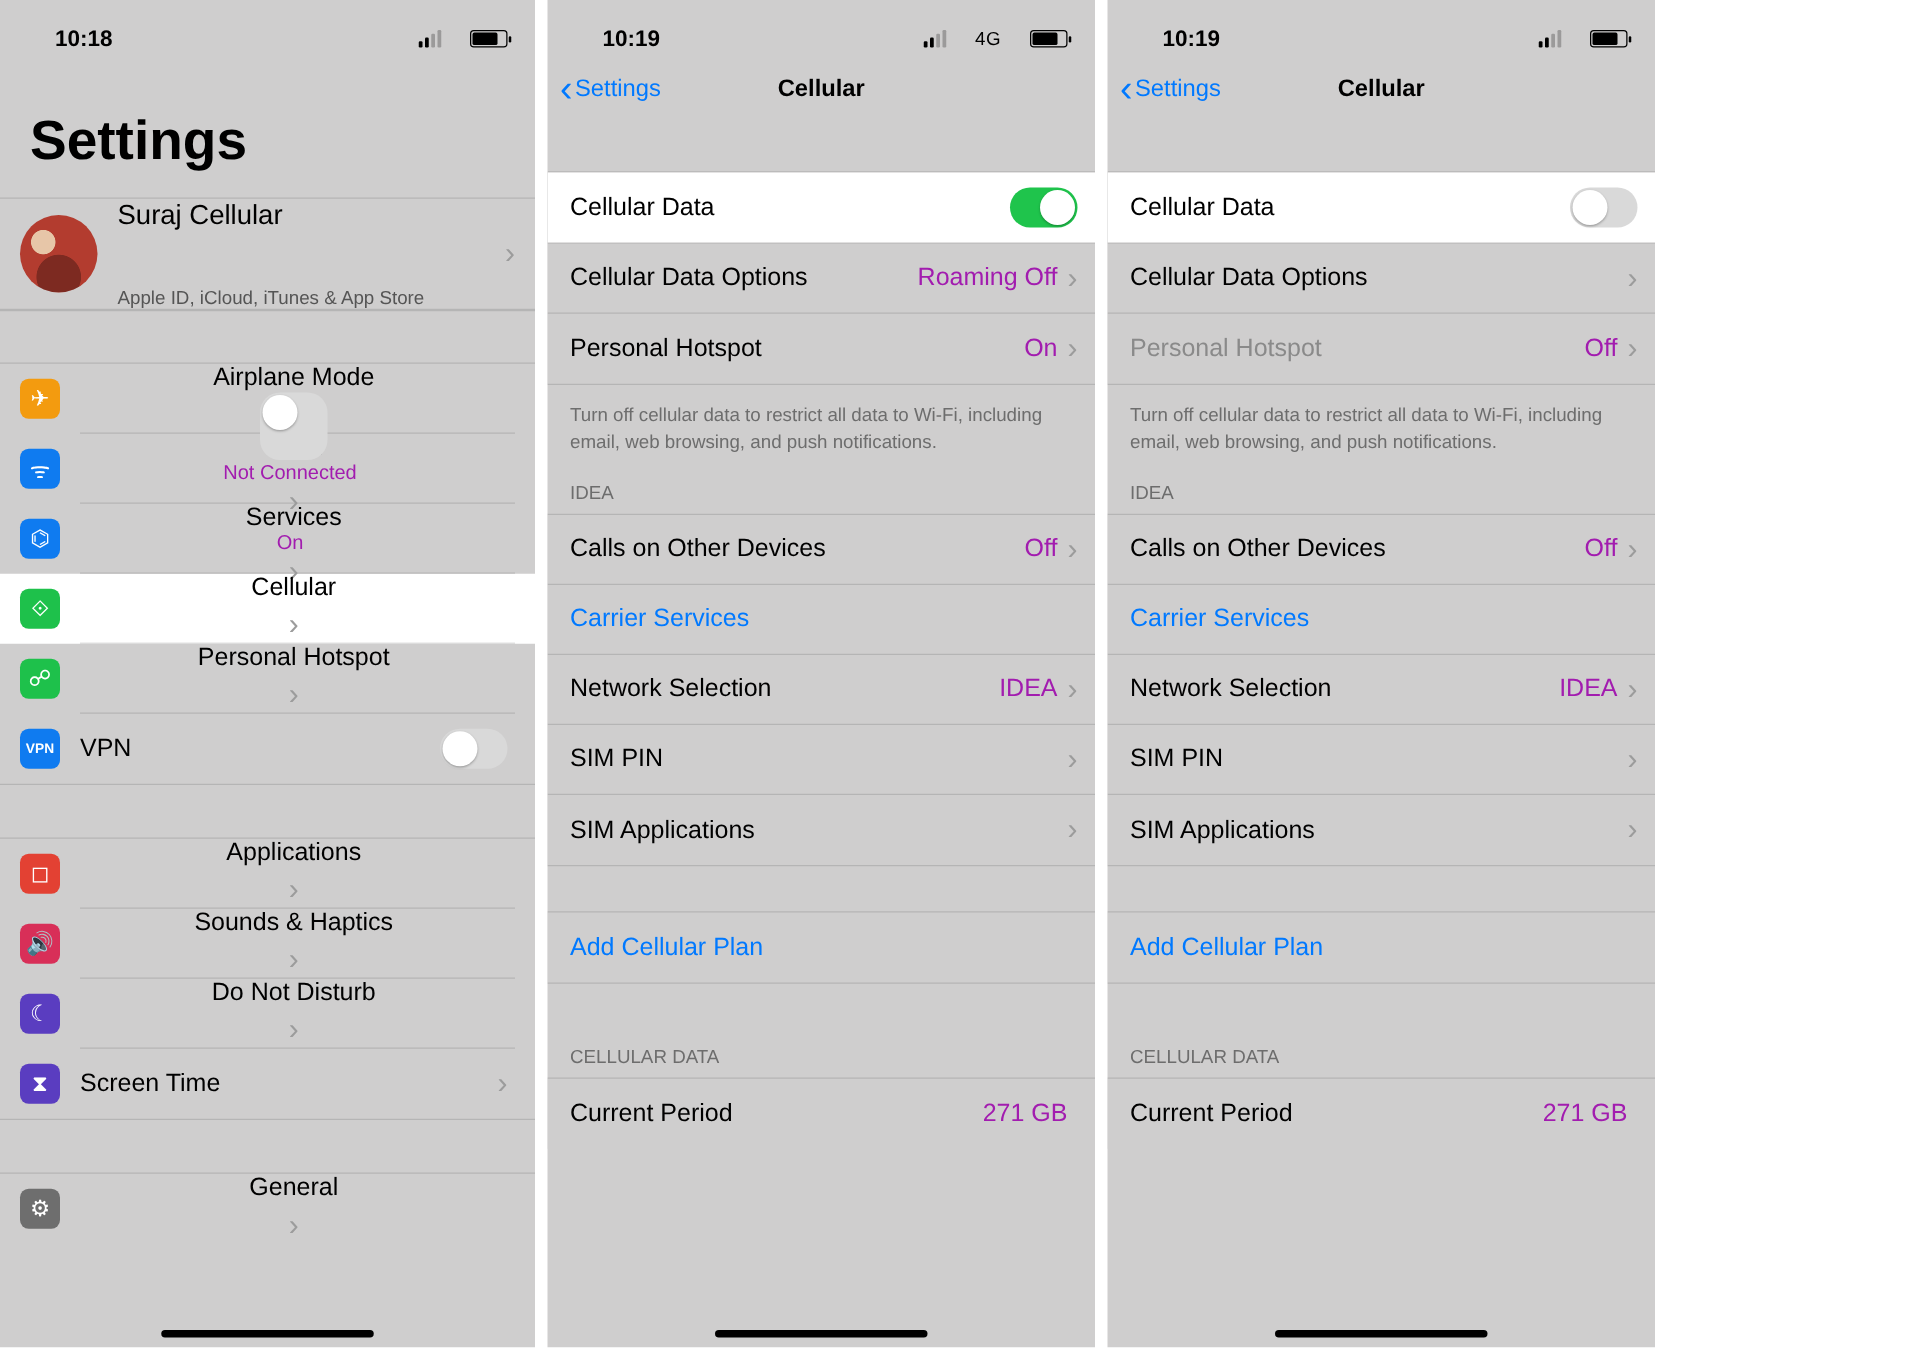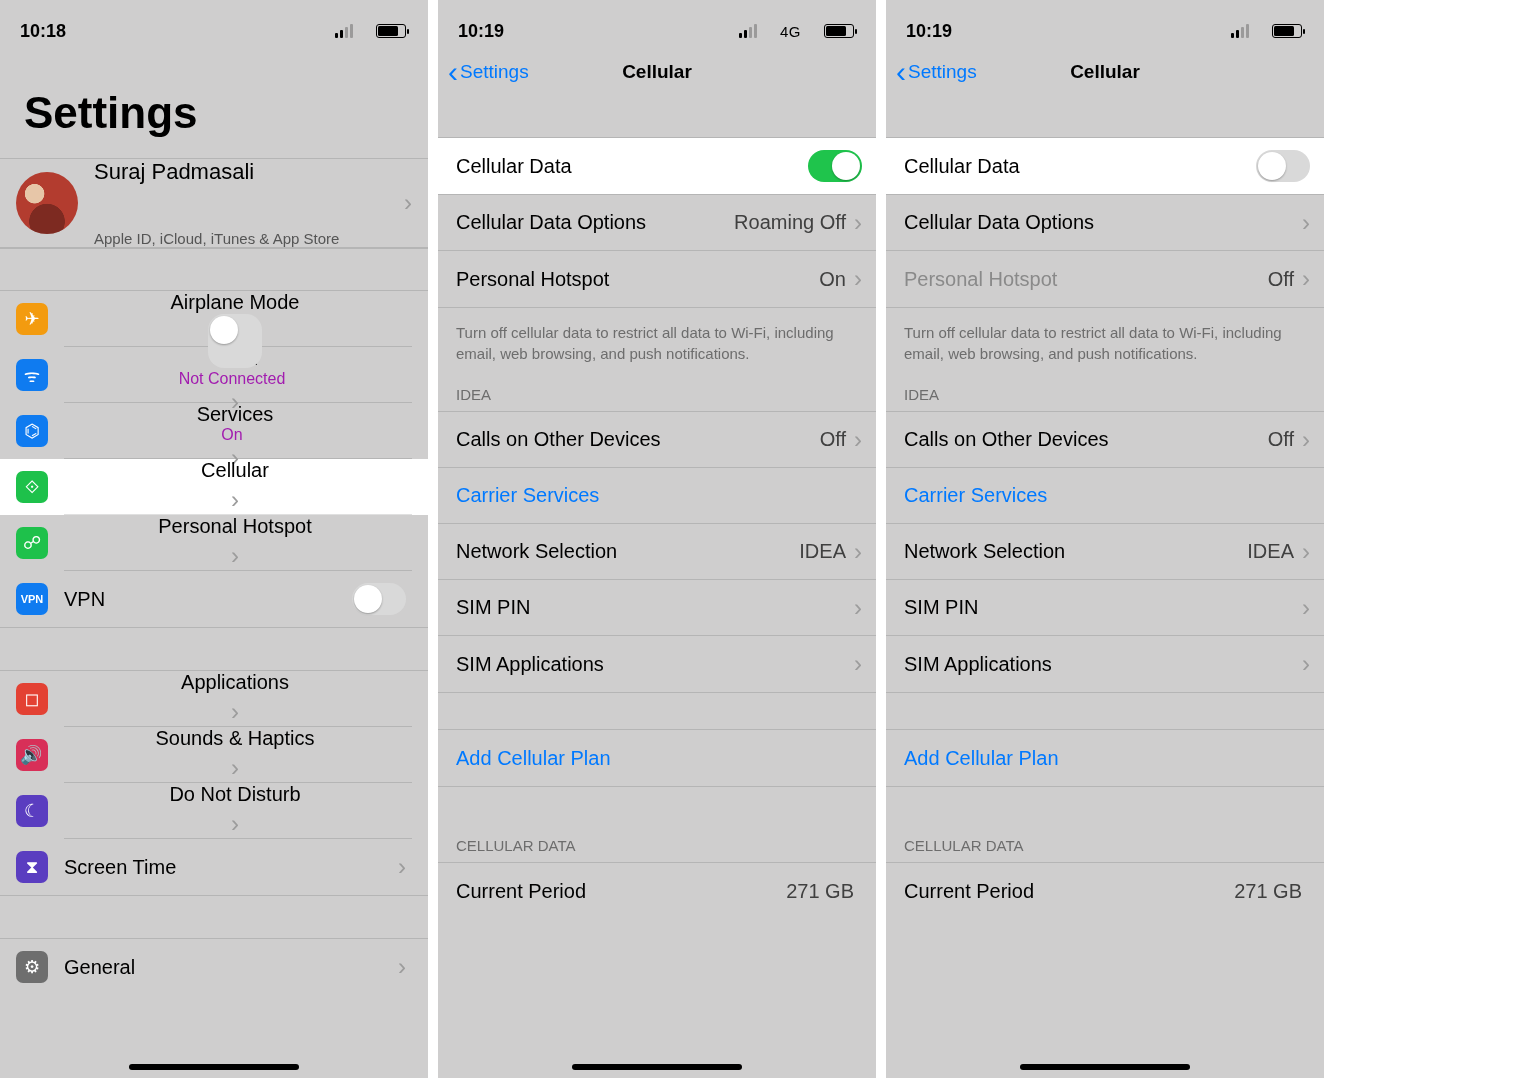--- a/index.html
+++ b/index.html
@@ -17,21 +17,21 @@
     overflow: hidden;
   }
   .panel1 { width: 428px; background: #cfcece; }
   .panel2 { width: 438px; background: #cfcece; }
   .panel3 { width: 438px; background: #cfcece; }
   .sep { width: 10px; background: #fff; height: 1078px; }
 
   
   .status {
     display: flex; align-items: center; justify-content: space-between;
-    padding: 14px 22px 0 20px; height: 48px; font-size: 18px; font-weight: 600;
+    padding: 14px 22px 0 44px; height: 48px; font-size: 18px; font-weight: 600;
   }
   .status-right { display: flex; align-items: center; gap: 23px; }
   .signal { display: inline-flex; align-items: flex-end; gap: 2px; }
   .signal i { display:block; width:3px; background:#000; border-radius:1px; }
   .signal i.dim { background: rgba(0,0,0,0.25); }
   .battery { width: 30px; height: 14px; border: 1.5px solid #000; border-radius: 3px; position: relative; display:inline-block; }
   .battery::after { content:""; position:absolute; right:-4px; top:4px; width:2px; height:5px; background:#000; border-radius:1px; }
   .battery .fill { position:absolute; left:1px; top:1px; bottom:1px; background:#000; border-radius:1.5px; }
   .net4g { font-size: 15px; font-weight:500; letter-spacing:0.5px; }
 
@@ -71,21 +71,21 @@
   .section-caption { font-size:15px; color:#6d6d6d; padding: 14px 18px 4px 18px; line-height:1.4; }
   .list { background:#cfcece; }
   .list .lrow {
     display:flex; align-items:center; height:56px; padding:0 14px 0 18px;
   }
   .list .lrow:not(:last-child) { border-bottom:1px solid rgba(0,0,0,0.12); }
   .list.white .lrow { background:#fff; }
   .llabel { font-size:20px; flex:1; }
   .llabel.link { color:#0079ff; }
   .llabel.dim { color:#8a8a8a; }
-  .lval { font-size:20px; color:#404040; margin-right:8px; }
+  .lval { font-size:20px; color:#a21caf; margin-right:8px; }
 
   .home-ind { position:absolute; bottom:8px; left:50%; transform:translateX(-50%); width:170px; height:6px; background:#000; border-radius:3px; }
 
   
   .glyph { color:#fff; font-size:18px; }
 </style>
 </head>
 <body>
 
 <div class="panel panel1">
@@ -101,21 +101,21 @@
       <span class="battery">
           <span class="fill" style="width:70%"></span>
         </span>
     </div>
   </div>
   <div class="settings-title">Settings</div>
 
   <div class="row profile-row" style="border-top:1px solid rgba(0,0,0,0.12);">
     <div class="avatar"></div>
     <div class="row-body" style="flex-direction:column; align-items:flex-start; justify-content:center; border:none;">
-      <span class="label big">Suraj Padmasali</span>
+      <span class="label big">Suraj Cellular</span>
       <span class="sublabel">Apple ID, iCloud, iTunes &amp; App Store</span>
     </div>
     <span class="chev">›</span>
   </div>
 
   <div class="spacer" style="border-top:1px solid rgba(0,0,0,0.12);"></div>
 
   <div class="group" id="p1g1" style="border-top:1px solid rgba(0,0,0,0.12); border-bottom:1px solid rgba(0,0,0,0.12);">
       <div class="row">
         <div class="icon-box" style="background: rgb(243, 155, 15);">
@@ -216,21 +216,21 @@
       </div>
     </div>
 
   <div class="spacer"></div>
 
   <div class="group" id="p1g3" style="border-top:1px solid rgba(0,0,0,0.12);">
       <div class="row">
         <div class="icon-box" style="background: rgb(110, 110, 110);">
           <span class="glyph">⚙</span>
         </div>
-        <div class="row-body" style="border-bottom: none;">
+        <div class="row-body" style="border-bottom: none; flex-direction: column;">
           <span class="label">General</span>
           <span class="chev">›</span>
         </div>
       </div>
     </div>
 
   <div class="home-ind"></div>
 </div>
 
 <div class="sep"></div>

